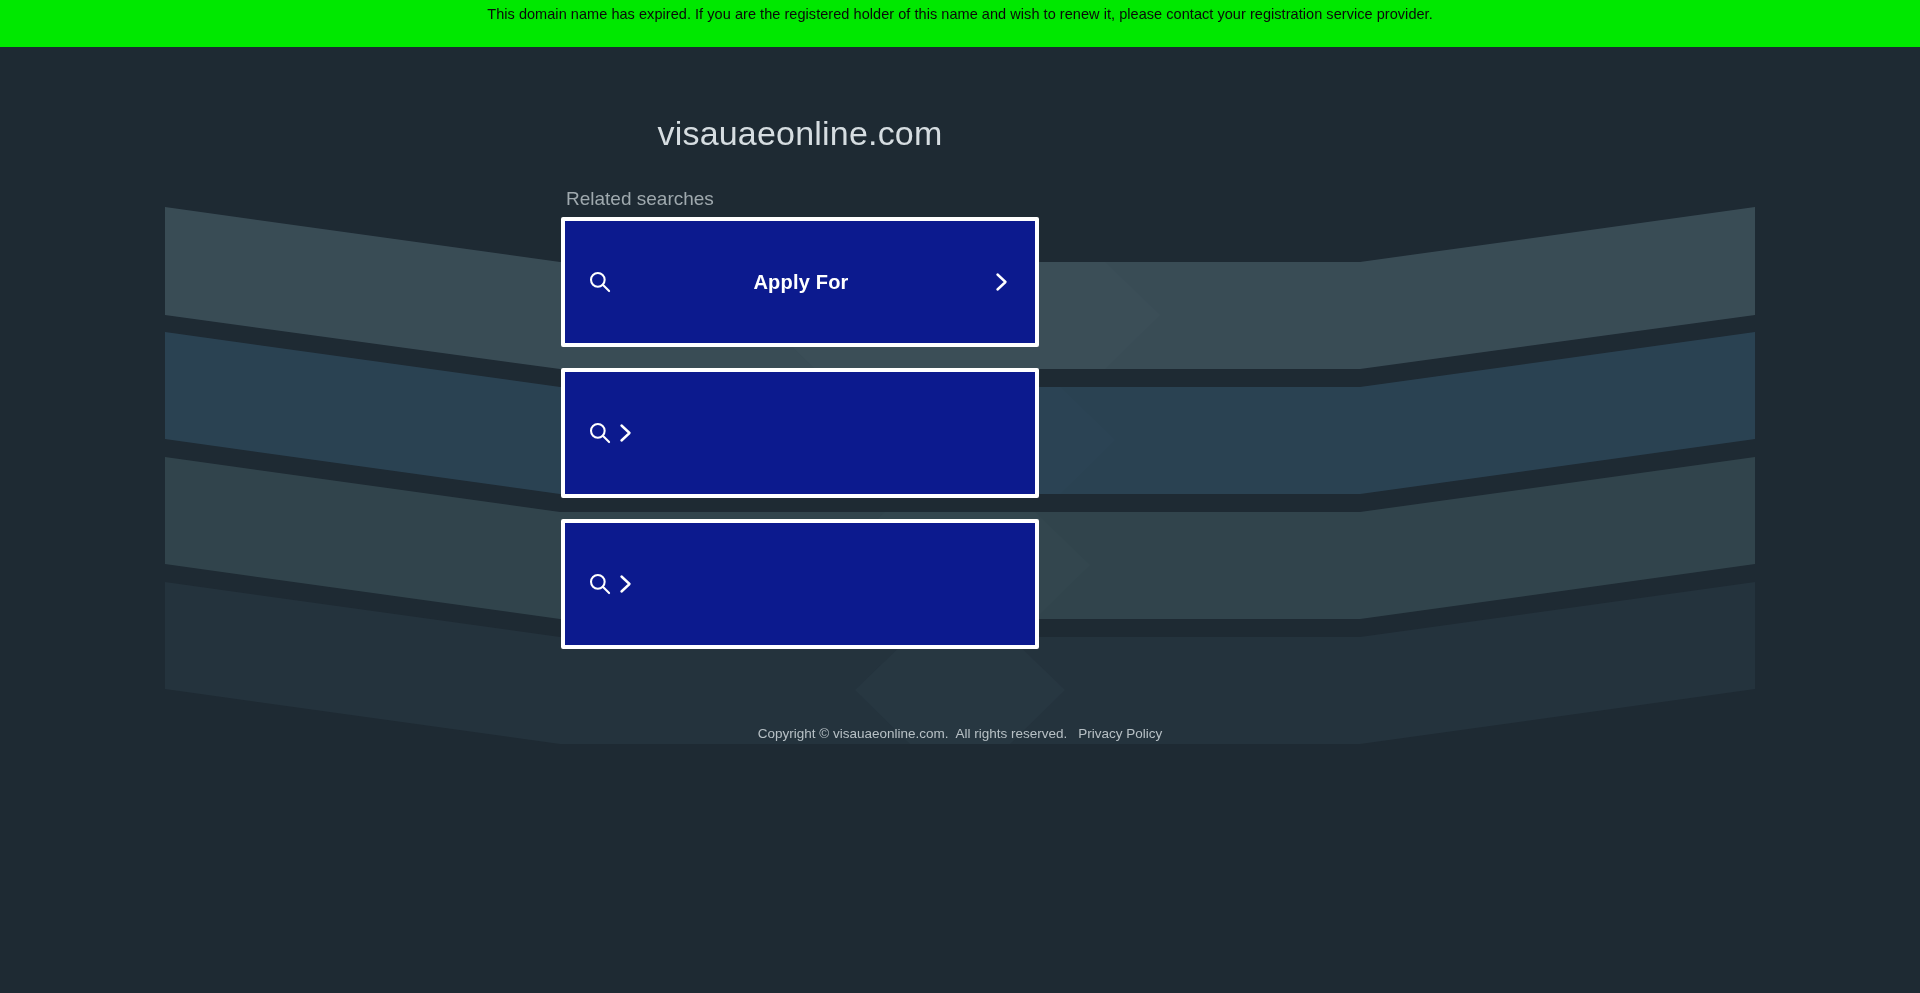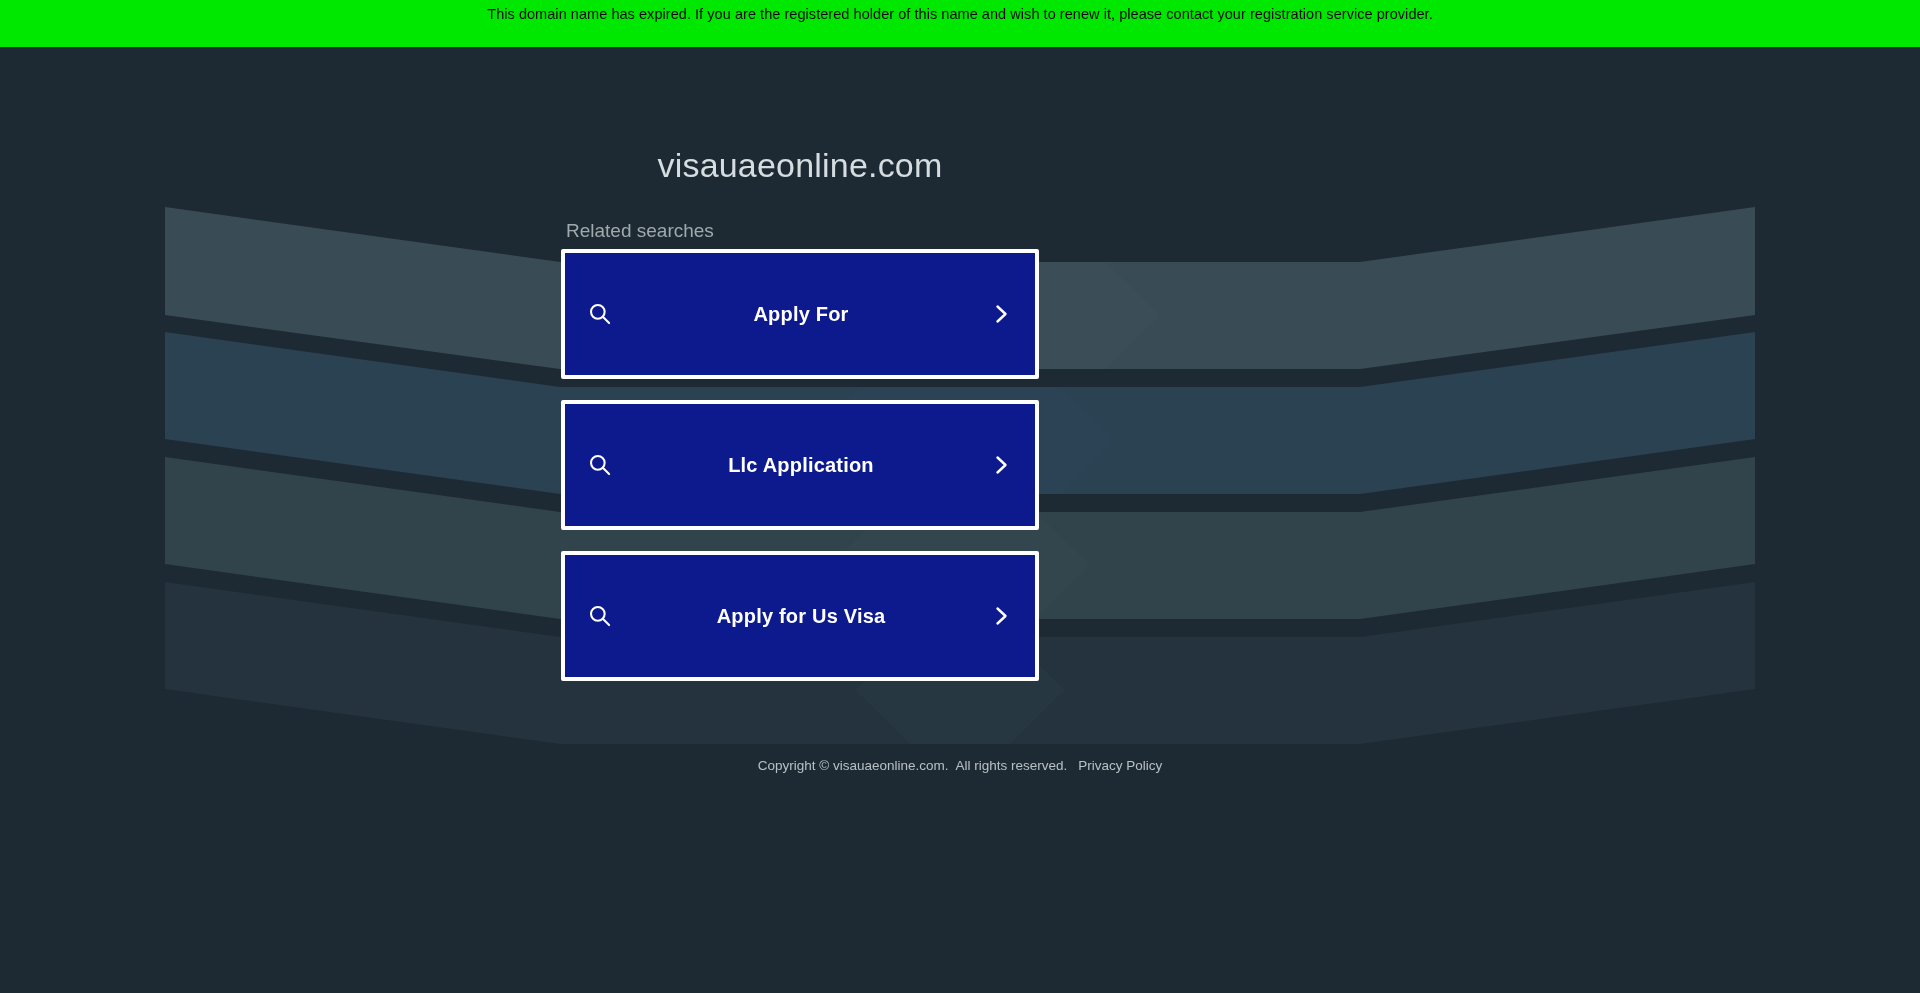--- a/index.html
+++ b/index.html
@@ -42,21 +42,21 @@
     pointer-events: none;
     z-index: 0;
   }
   .bg-pattern svg { display: block; }
 
   
   .page {
     position: relative;
     z-index: 2;
     width: 1600px;
-    padding-top: 75px;
+    padding-top: 43px;
   }
 
   .domain-title {
     margin: 0;
     padding-top: 70px;
     text-align: center;
     font-size: 34px;
     font-weight: 400;
     color: #d6dde1;
     letter-spacing: 0.2px;
@@ -173,32 +173,30 @@
       <svg class="card-chevron-icon" viewBox="0 0 24 24" fill="none">
         <polyline points="8.5,4.5 16.5,12 8.5,19.5" stroke="#ffffff" stroke-width="2.4" stroke-linecap="round" stroke-linejoin="round"></polyline>
       </svg>
     </div>
 
     <div class="search-card">
       <svg class="card-search-icon" viewBox="0 0 24 24" fill="none">
         <circle cx="10" cy="10" r="6.3" stroke="#ffffff" stroke-width="1.9"></circle>
         <line x1="14.6" y1="14.6" x2="20.4" y2="20.4" stroke="#ffffff" stroke-width="1.9" stroke-linecap="round"></line>
       </svg>
-      <span class="card-label">Llc Application</span>
       <svg class="card-chevron-icon" viewBox="0 0 24 24" fill="none">
         <polyline points="8.5,4.5 16.5,12 8.5,19.5" stroke="#ffffff" stroke-width="2.4" stroke-linecap="round" stroke-linejoin="round"></polyline>
       </svg>
     </div>
 
     <div class="search-card">
       <svg class="card-search-icon" viewBox="0 0 24 24" fill="none">
         <circle cx="10" cy="10" r="6.3" stroke="#ffffff" stroke-width="1.9"></circle>
         <line x1="14.6" y1="14.6" x2="20.4" y2="20.4" stroke="#ffffff" stroke-width="1.9" stroke-linecap="round"></line>
       </svg>
-      <span class="card-label">Apply for Us Visa</span>
       <svg class="card-chevron-icon" viewBox="0 0 24 24" fill="none">
         <polyline points="8.5,4.5 16.5,12 8.5,19.5" stroke="#ffffff" stroke-width="2.4" stroke-linecap="round" stroke-linejoin="round"></polyline>
       </svg>
     </div>
 
   </div>
 
   <div class="footer">
     <span class="footer-copyright">Copyright © visauaeonline.com.</span><span class="footer-rights">All rights reserved.</span><span class="footer-privacy">Privacy Policy</span>
   </div>

